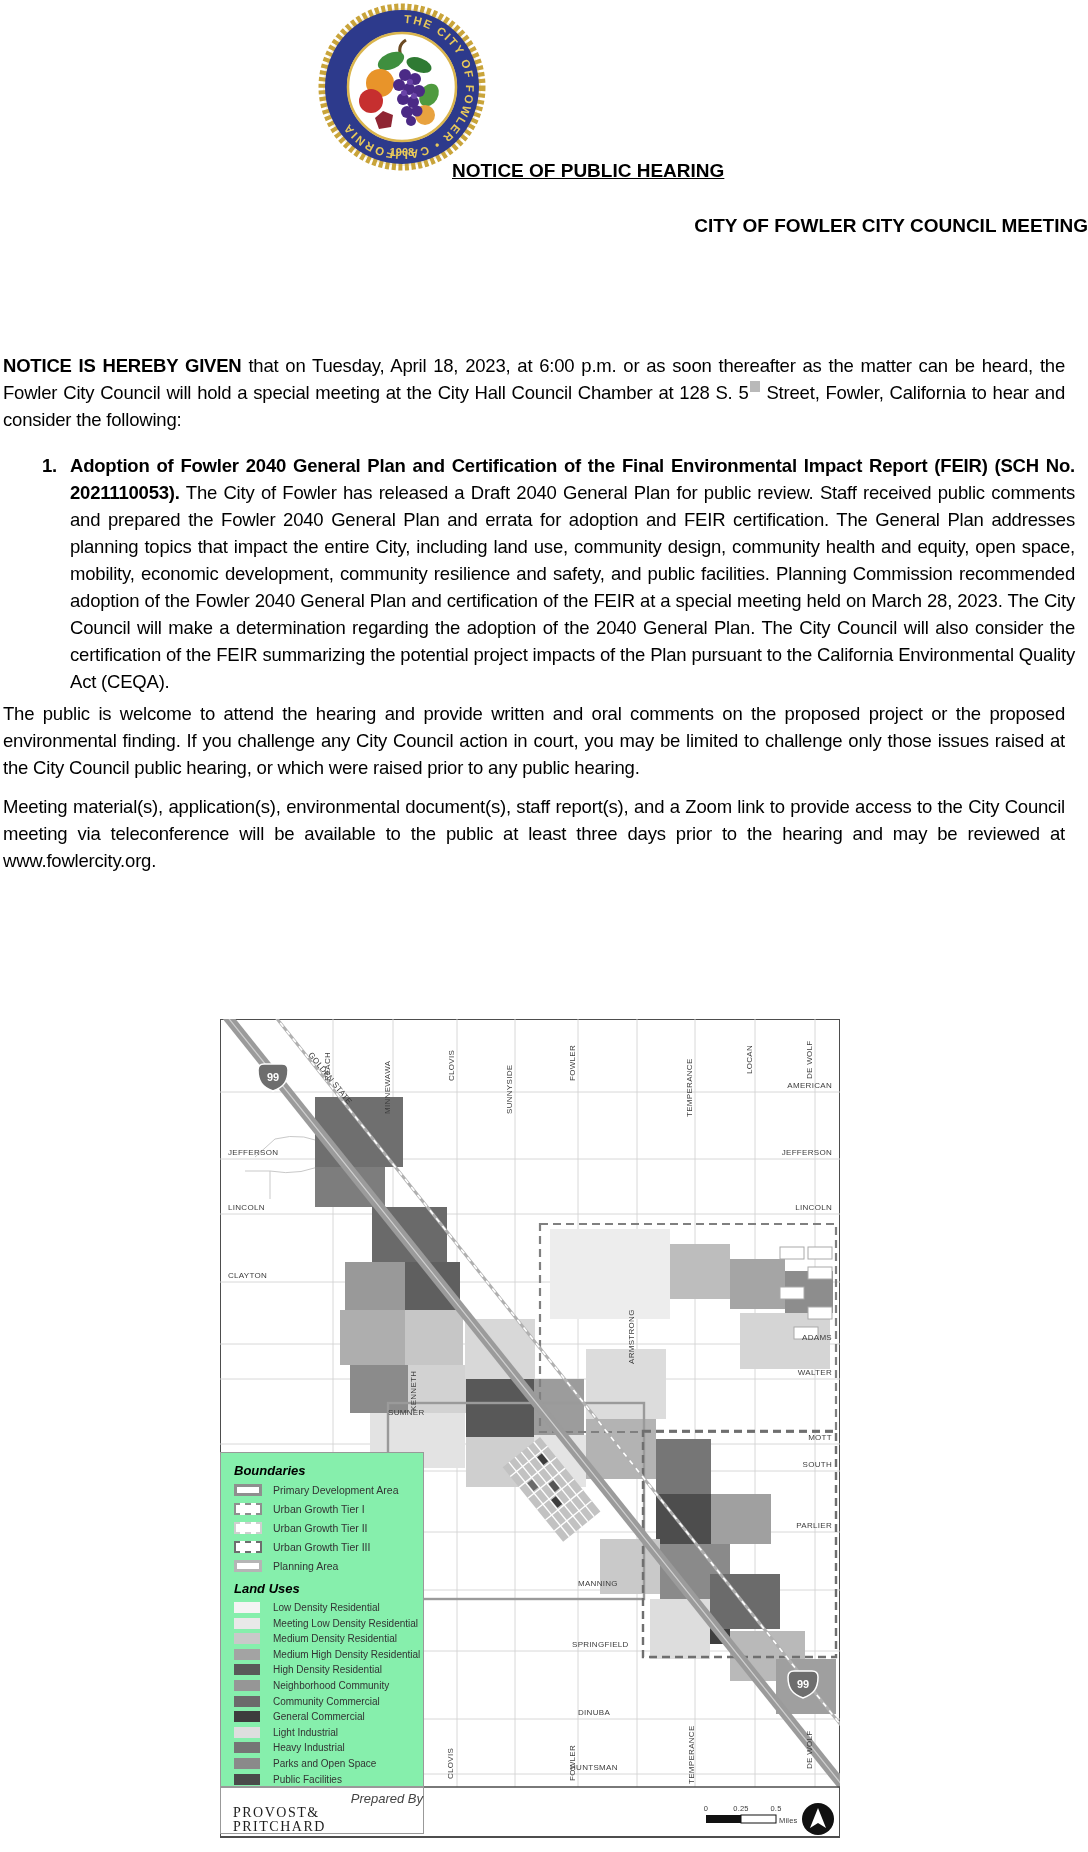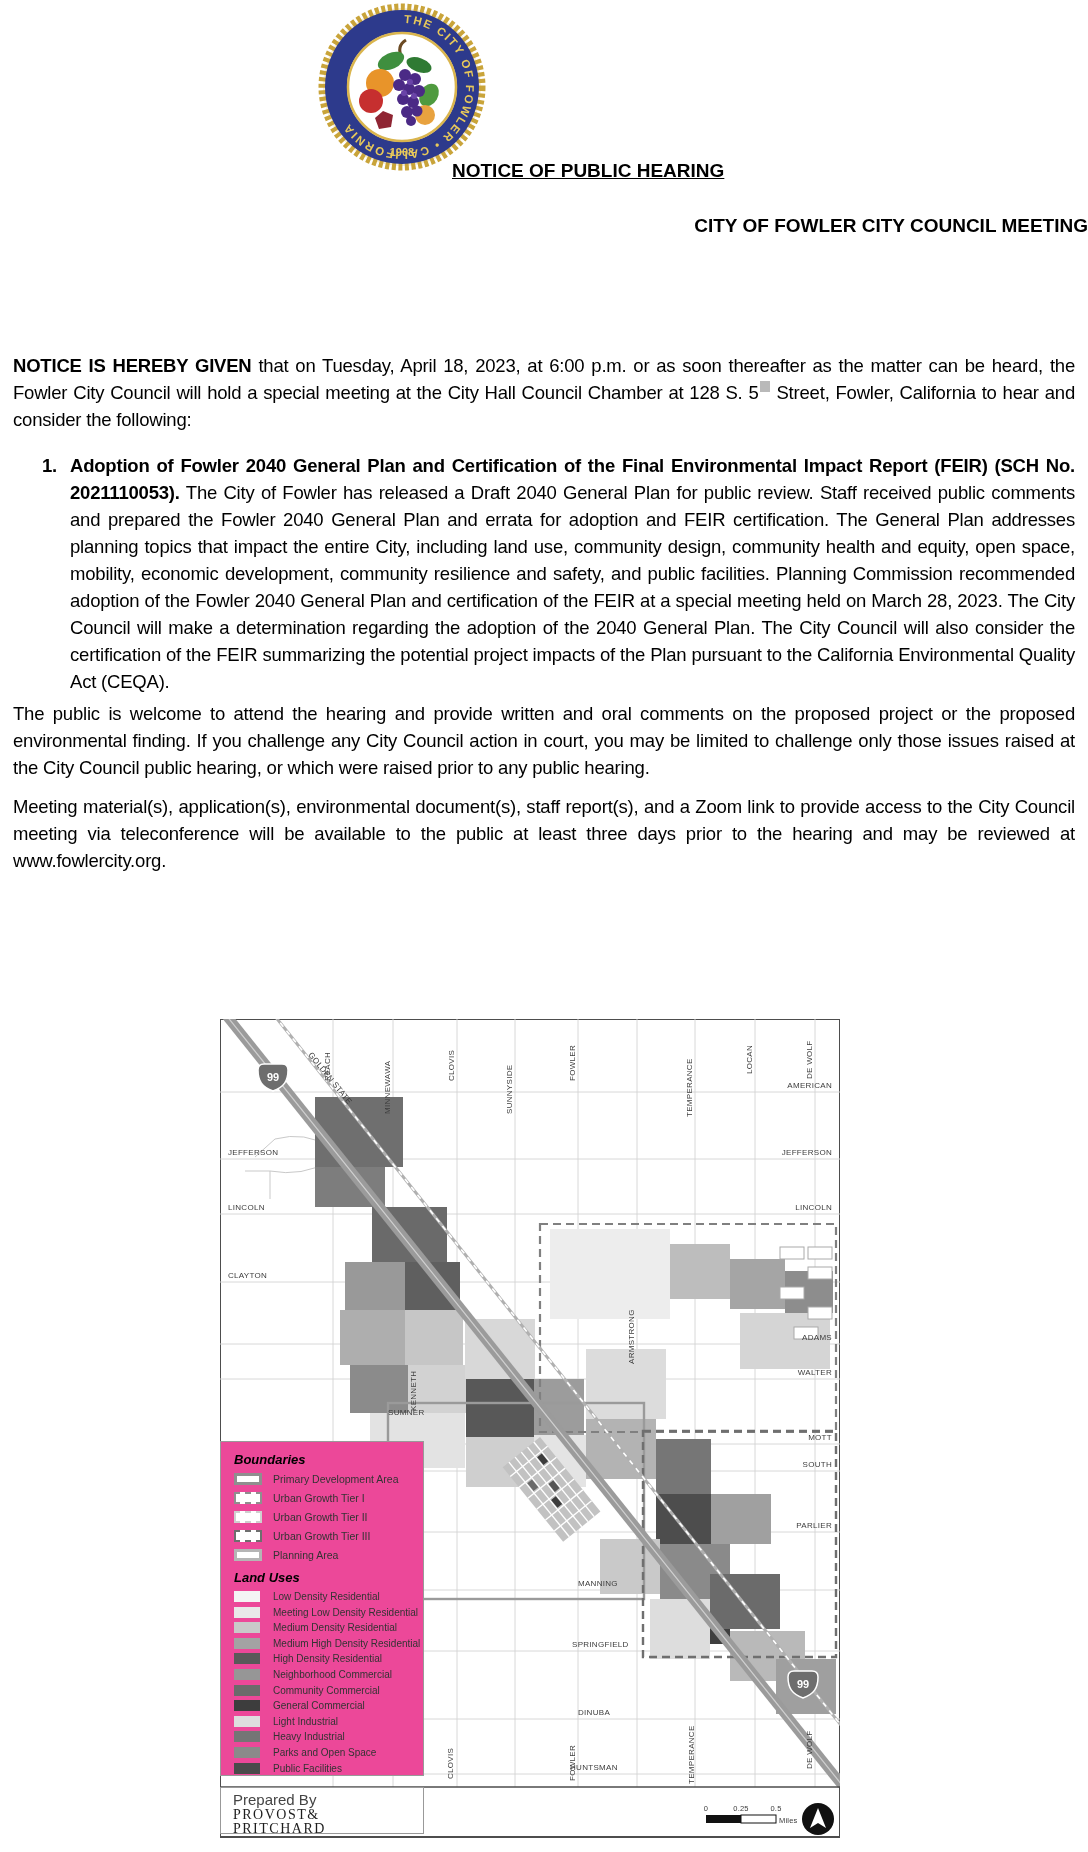--- a/index.html
+++ b/index.html
@@ -8,52 +8,52 @@
 
   
   .seal{position:absolute;left:307px;top:3px;width:190px;height:168px;}
   .notice-title{position:absolute;left:452px;top:160px;width:560px;font-size:19px;font-weight:bold;}
   .notice-title span{text-decoration:underline;}
   .h-center{position:absolute;left:0;width:1088px;text-align:right;font-weight:bold;font-size:19px;margin:0;}
   .h1{top:215px;}
   .h2{top:243px;}
 
   
-  .para{position:absolute;left:13px;width:1062px;font-size:18.5px;line-height:27px;text-align:justify;letter-spacing:-0.2px;}
+  .para{position:absolute;left:3px;width:1062px;font-size:18.5px;line-height:27px;text-align:justify;letter-spacing:-0.2px;}
   .b{font-weight:bold;}
   .p1{top:352px;}
   .list-item{position:absolute;top:452px;left:13px;width:1062px;display:flex;font-size:18.5px;line-height:27px;letter-spacing:-0.2px;}
   .list-num{width:57px;padding-left:29px;box-sizing:border-box;font-weight:bold;flex:none;}
   .list-body{flex:1;text-align:justify;}
   .p2{top:700px;}
   .p3{top:793px;}
   .p4{top:888px;}
   a.doclink{color:#4a72b8;text-decoration:underline;word-break:break-all;}
   .sup-box{display:inline-block;width:10px;height:11px;background:#b9b9b9;vertical-align:super;margin:0 1px;}
 
   
   .map-wrap{position:absolute;left:220px;top:995px;width:620px;height:823px;margin-top:24px;}
   .map-svg{display:block;}
   .mlabel{font-size:8px;fill:#3c3c3c;letter-spacing:0.3px;}
   .mlabel-sm{font-size:7.5px;fill:#3c3c3c;letter-spacing:0.2px;}
 
   
-  .legend{position:absolute;left:0;top:422px;width:204px;height:335px;background:#ec4899;border:1px solid #999;box-sizing:border-box;padding:8px 0 0 13px;}
+  .legend{position:absolute;left:0;top:433px;width:204px;height:335px;background:#86efac;border:1px solid #999;box-sizing:border-box;padding:8px 0 0 13px;}
   .lg-h{font-size:13px;font-weight:bold;font-style:italic;margin:2px 0 6px 0;}
   .lg-row{display:flex;align-items:flex-start;height:19px;font-size:10.5px;color:#333;}
   .lg-row-lu{height:15.6px;font-size:10px;}
   .sw-b{width:28px;height:12px;box-sizing:border-box;margin-right:11px;flex:none;background:#fff;}
   .sw-b0{border:3px solid #8f8f8f;}
   .sw-b1{border:2px dashed #8f8f8f;}
   .sw-b2{border:2px dashed #cfcfcf;}
   .sw-b3{border:2.5px dashed #6e6e6e;}
   .sw-b4{border:3px solid #b5b5b5;}
   .sw-lu{width:26px;height:11px;margin-right:13px;flex:none;}
   .credits{position:absolute;left:0;top:768px;width:204px;height:47px;background:#fff;border:1px solid #999;box-sizing:border-box;padding:3px 0 0 12px;}
-  .prep{font-size:15px;color:#444;margin:0;}
+  .prep{font-size:13px;font-style:italic;color:#444;margin:0;text-align:right;}
   .logo1,.logo2{font-family:"Liberation Serif",serif;font-size:14px;letter-spacing:1.5px;color:#1d1d1d;line-height:14px;margin:0;}
 </style>
 </head>
 <body>
 
 <div class="page">
 
   <div class="seal">
     <svg width="190" height="168" viewBox="0 0 190 168">
       <circle cx="95" cy="84" r="79" fill="#f6ecd2"></circle>
@@ -329,21 +329,21 @@
       <div class="lg-row lg-row-lu">
           <span class="sw-lu" style="background: rgb(163, 163, 163);"></span>
           <span>Medium High Density Residential</span>
         </div>
       <div class="lg-row lg-row-lu">
           <span class="sw-lu" style="background: rgb(89, 89, 89);"></span>
           <span>High Density Residential</span>
         </div>
       <div class="lg-row lg-row-lu">
           <span class="sw-lu" style="background: rgb(150, 150, 150);"></span>
-          <span>Neighborhood Commercial</span>
+          <span>Neighborhood Community</span>
         </div>
       <div class="lg-row lg-row-lu">
           <span class="sw-lu" style="background: rgb(107, 107, 107);"></span>
           <span>Community Commercial</span>
         </div>
       <div class="lg-row lg-row-lu">
           <span class="sw-lu" style="background: rgb(61, 61, 61);"></span>
           <span>General Commercial</span>
         </div>
       <div class="lg-row lg-row-lu">

